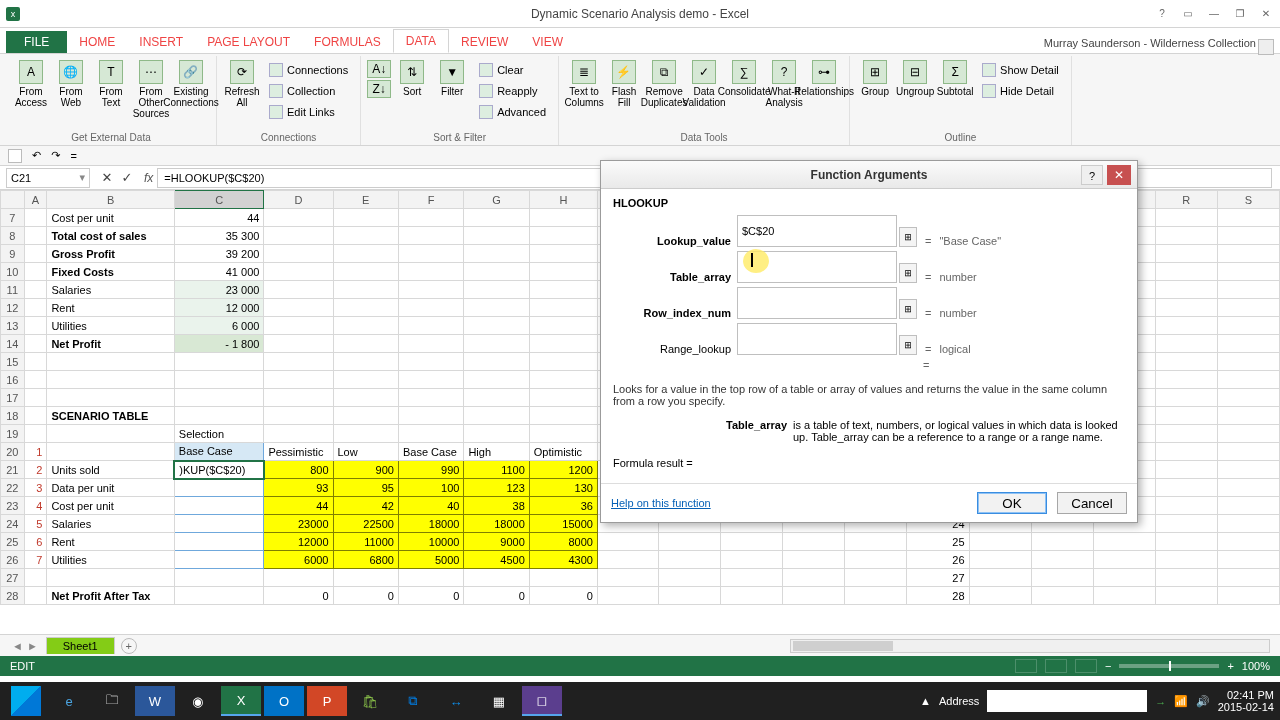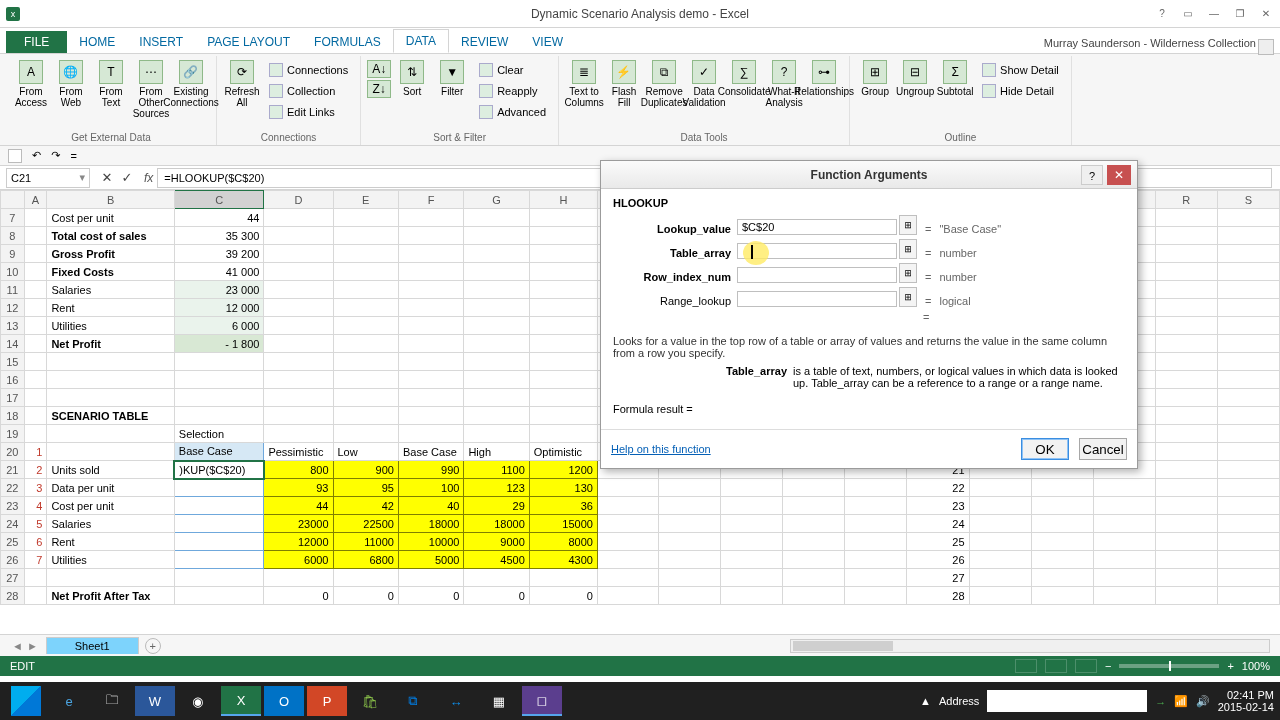--- a/index.html
+++ b/index.html
@@ -8,21 +8,21 @@
 
 .titlebar { height: 28px; background: #fff; border-bottom: 1px solid #d4d4d4; display: flex; align-items: center; position: relative; }
 .titlebar .qa { display: flex; gap: 4px; padding-left: 6px; }
 .titlebar .qa-icon { width: 14px; height: 14px; background: #217346; color:#fff; display:flex; align-items:center; justify-content:center; font-size:9px; border-radius:2px;}
 .titlebar .title { position: absolute; left: 50%; transform: translateX(-50%); font-size: 12px; color: #444; }
 .titlebar .winbtns { position: absolute; right: 2px; display: flex; gap: 2px; }
 .titlebar .winbtn { width: 24px; height: 18px; display:flex; align-items:center; justify-content:center; color:#666; font-size:10px;}
 
 
 .ribbon-tabs { height: 26px; background: #fff; display: flex; align-items: flex-end; padding-left: 6px; border-bottom: 1px solid #d4d4d4; }
-.ribbon-tabs .tab { padding: 4px 12px; font-size: 12px; color: #0369a1; text-transform: uppercase; cursor: pointer; }
+.ribbon-tabs .tab { padding: 4px 12px; font-size: 12px; color: #ef4444; text-transform: uppercase; cursor: pointer; }
 .ribbon-tabs .tab.file { background: #217346; color: #fff; padding: 4px 18px; }
 .ribbon-tabs .tab.active { border: 1px solid #d4d4d4; border-bottom: 1px solid #fff; background: #fff; }
 .ribbon-tabs .user { margin-left: auto; padding: 4px 24px 4px 8px; font-size: 11px; color: #444; position:relative;}
 .ribbon-tabs .user::after { content:''; position:absolute; right:6px; top:6px; width:14px; height:14px; border:1px solid #bbb; background:#eee;}
 
 
 .ribbon { height: 92px; background: #f6f6f6; border-bottom: 1px solid #d4d4d4; display: flex; padding: 2px 6px 0; }
 .rgroup { border-right: 1px solid #e0e0e0; padding: 2px 6px 0; display:flex; flex-direction:column;}
 .rgroup .buttons { display:flex; gap:2px; flex:1;}
 .rgroup .label { font-size: 10px; color: #666; text-align: center; padding:2px 0;}
@@ -59,21 +59,21 @@
 td.shade2 { background:#d6e8f5;}
 td.greenrow { background:#d8e8d4;}
 td.yellow { background:#ffff00; border:1px solid #7f7f00;}
 td.selcell { background:#fff; border:2px solid #217346 !important;}
 td.red { color:#c0392b; text-align:right;}
 td.blueborder { border:1px solid #6fa8dc;}
 
 
 .sheettabs { height:22px; border-top:1px solid #d4d4d4; display:flex; align-items:center; gap:6px; padding:0 10px; background:#f6f6f6; font-size:11px;}
 .sheettabs .navarrows span { color:#888; padding:0 2px;}
-.sheettabs .stab { padding:2px 28px; background:#7dd3fc; border:1px solid #ccc; border-bottom:none;}
+.sheettabs .stab { padding:2px 16px; background:#84cc16; border:1px solid #ccc; border-bottom:none;}
 .sheettabs .plus { width:16px;height:16px;border:1px solid #bbb; border-radius:50%; text-align:center; line-height:14px; color:#666;}
 .sheettabs .hscroll { margin-left:auto; width:480px; height:14px; border:1px solid #ccc; background:#f0f0f0; position:relative;}
 .sheettabs .hscroll .thumb{position:absolute; left:2px; top:1px; width:100px; height:10px; background:#cfcfcf;}
 
 
 .statusbar{ height:20px; background:#217346; color:#fff; display:flex; align-items:center; font-size:11px; padding:0 10px; gap:12px;}
 .statusbar .right{margin-left:auto; display:flex; gap:8px; align-items:center;}
 .viewbtn{width:22px;height:14px;border:1px solid #fff3;}
 .zoomslider{width:100px;height:4px;background:#fff5;position:relative;}
 .zoomslider::after{content:'';position:absolute;left:50%;top:-3px;width:2px;height:10px;background:#fff;}
@@ -91,35 +91,35 @@
 .dialog{position:absolute; left:600px; top:160px; width:538px; background:#fff; border:1px solid #9b9b9b; box-shadow:3px 3px 8px rgba(0,0,0,.3); font-size:11px;}
 .dialog .dtitle{height:28px; background:linear-gradient(#fbfbfb,#e9e9e9); display:flex; align-items:center; justify-content:center; position:relative; border-bottom:1px solid #ccc;}
 .dialog .dtitle .dtxt{font-size:12px;color:#333;font-weight:bold;}
 .dialog .dtitle .help{position:absolute;right:34px;top:4px;width:22px;height:20px;text-align:center;line-height:20px;background:#efefef;border:1px solid #ccc;}
 .dialog .dtitle .close{position:absolute;right:6px;top:4px;width:24px;height:20px;background:#c75050;color:#fff;text-align:center;line-height:20px;font-size:12px;}
 .dialog .body{padding:8px 12px;}
 .dialog .fname{font-weight:bold;margin-bottom:6px;}
 .dialog .argrow{display:flex;align-items:flex-end;margin-bottom:4px;}
 .dialog .argrow label{width:124px;text-align:right;padding-right:6px;}
 .dialog .argrow label.bold{font-weight:bold;}
-.dialog .argrow input{width:160px;height:16px;border:1px solid #bfbfbf;padding:0 4px;font-size:11px;}
+.dialog .argrow input{width:160px;height:32px;border:1px solid #bfbfbf;padding:0 4px;font-size:11px;}
 .dialog .refbtn{width:18px;height:20px;border:1px solid #bfbfbf;margin-left:2px;background:#f4f4f4;display:flex;align-items:center;justify-content:center;font-size:9px;}
 .dialog .equals{margin:0 8px;color:#666;}
 .dialog .preview{color:#666;}
 .dialog .cursorbox{position:relative;}
 .dialog .cursorbox::after{content:'';position:absolute;left:14px;top:2px;width:2px;height:14px;background:#000;}
 .dialog .highlight{position:absolute;left:6px;top:-2px;width:26px;height:24px;background:rgba(255,235,100,.8);border-radius:50%;pointer-events:none;}
-.dialog .desc{margin:12px 0 6px; color:#333;}
+.dialog .desc{margin:12px 0 12px; color:#333;}
 .dialog .argdesc{display:flex; margin-bottom:14px;}
 .dialog .argdesc .an{width:180px;text-align:right;font-weight:bold;padding-right:6px;}
 .dialog .result{margin:6px 0;}
 .dialog .footer{border-top:1px solid #ddd;padding:8px 10px;display:flex;align-items:center;gap:10px;}
 .dialog .footer a{color:#0560b6;text-decoration:underline;}
 .dialog .footer .btns{margin-left:auto;display:flex;gap:10px;}
-.dialog .footer button{width:48px;height:22px;border:1px solid #a7a7a7;background:#f2f2f2;}
+.dialog .footer button{width:70px;height:22px;border:1px solid #a7a7a7;background:#f2f2f2;}
 .dialog .footer button.primary{border:1px solid #3a8de0;box-shadow:0 0 0 1px #8ec2f5 inset;}
 </style>
 </head>
 <body>
 
 <div class="titlebar">
   <div class="qa">
     <span class="qa-icon">x</span>
   </div>
   <div class="title">Dynamic Scenario Analysis  demo - Excel</div>
@@ -684,21 +684,21 @@
           <td class=""></td>
         </tr>
         <tr>
           <th class="rowhdr">23</th>
           <td class="red">4</td>
           <td class="lalign">Cost per unit</td>
           <td class=" blueborder"></td>
           <td class="yellow">44</td>
           <td class="yellow">42</td>
           <td class="yellow">40</td>
-          <td class="yellow">29</td>
+          <td class="yellow">38</td>
           <td class="yellow">36</td>
           <td class=""></td>
           <td class=""></td>
           <td class=""></td>
           <td class=""></td>
           <td class=""></td>
           <td class="">23</td>
           <td class=""></td>
           <td class=""></td>
           <td class=""></td>

